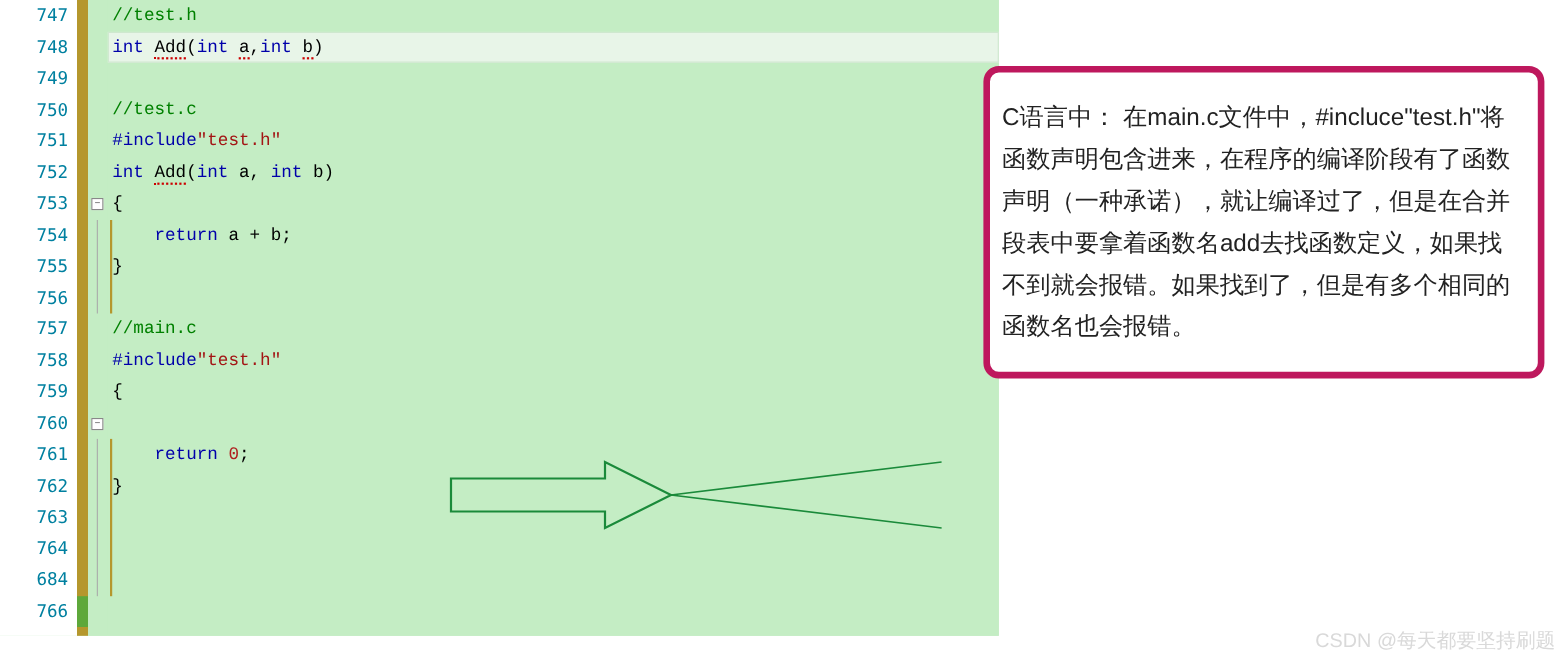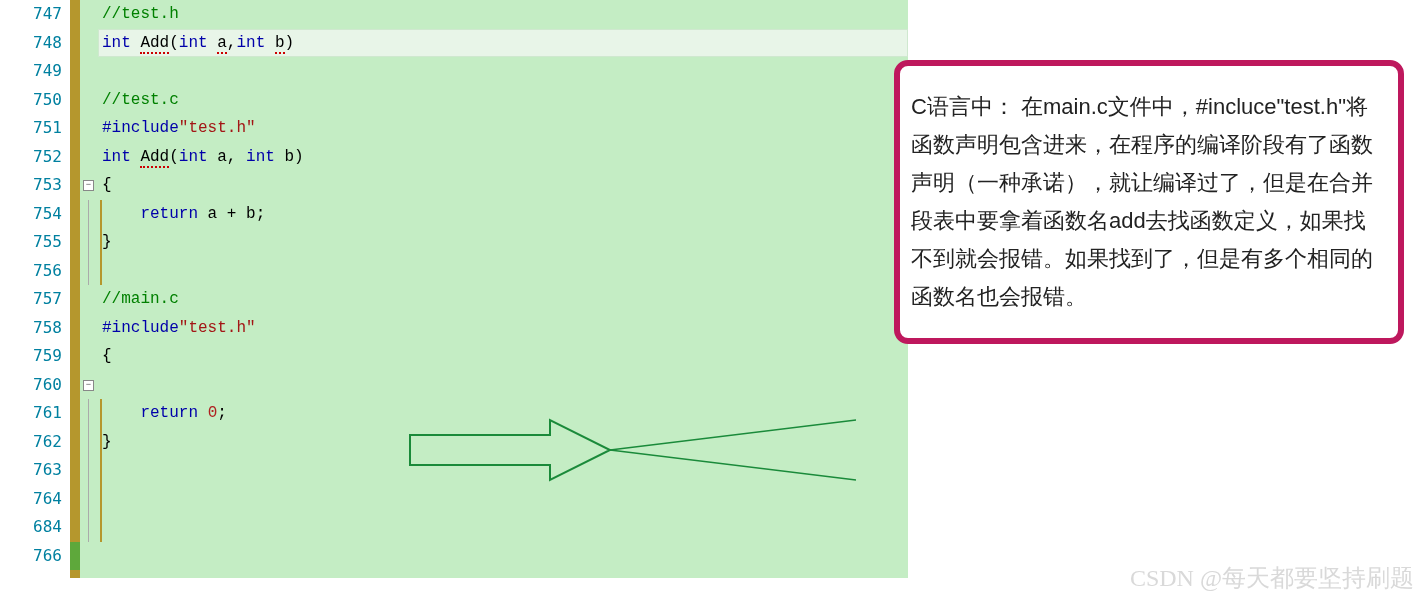--- a/index.html
+++ b/index.html
@@ -122,22 +122,22 @@
     left: 400px;
     top: 410px;
     pointer-events: none;
   }
 
   .watermark {
     position: absolute;
     right: 6px;
     bottom: 0px;
     color: #d9d9d9;
-    font-family: Liberation Serif, serif;
-    font-size: 24px;
+    font-family: Liberation Sans, sans-serif;
+    font-size: 18px;
     margin-top: 40px;
   }
 </style>
 </head>
 <body>
 
 <div class="editor">
   <div class="gutter" id="gutter">
       <div class="ln">747</div>
       <div class="ln">748</div>

